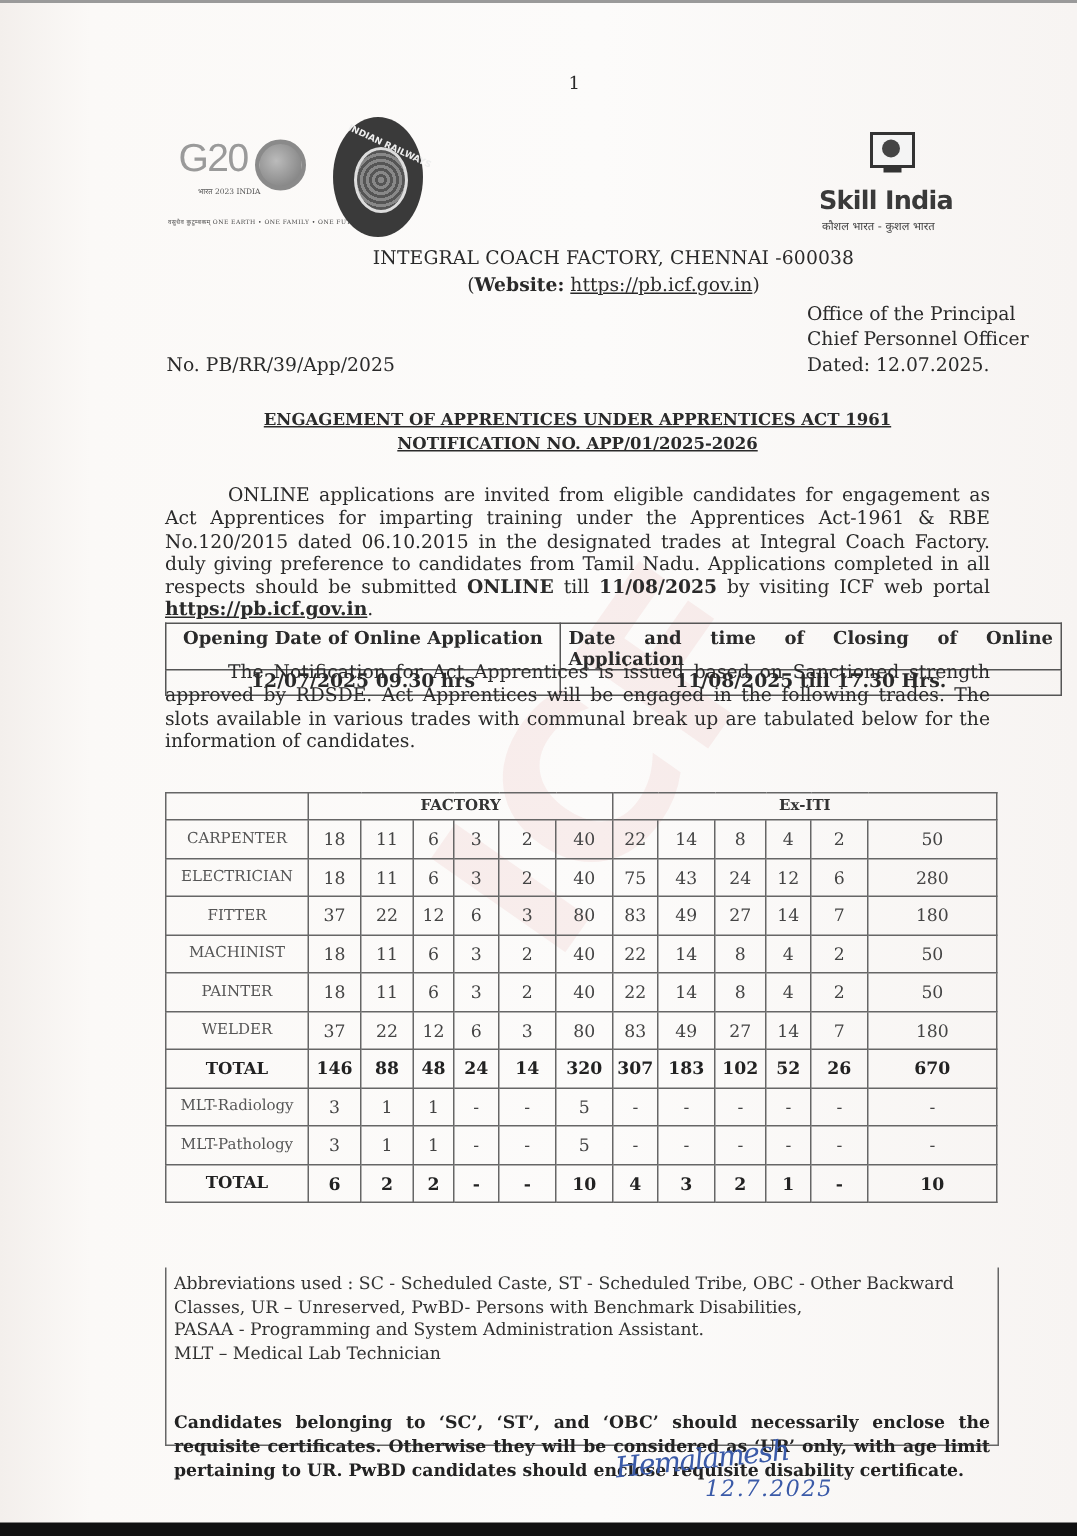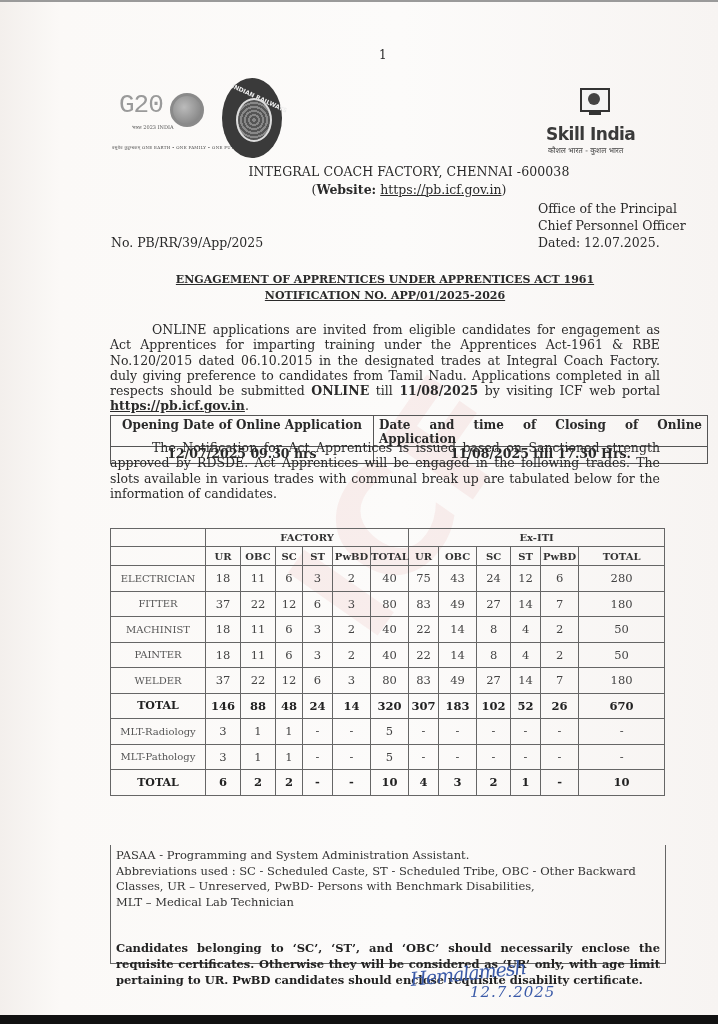--- a/index.html
+++ b/index.html
@@ -13,21 +13,21 @@
   .page {
     position: absolute; left: 0; top: 0; width: 718px; height: 1015px;
     background: linear-gradient(90deg, #f3efec 0px, #fbf9f7 60px, #fcfbfa 400px, #f7f4f2 718px);
   }
   .bottom-bar { position: absolute; left: 0; top: 1015px; width: 718px; height: 9px; background: #111; }
   .topline { position: absolute; left: 0; top: 0; width: 718px; height: 2px; background: #9a9a9a; }
   .page-num { position: absolute; left: 379px; top: 48px; font-size: 12px; }
 
   
   .g20 { position: absolute; left: 112px; top: 90px; width: 100px; height: 72px; }
-  .g20-text { position: absolute; left: 7px; top: 0; font-family: Liberation Mono, monospace; font-size: 26px; color: #9a9a9a; letter-spacing: -1px; }
+  .g20-text { position: absolute; left: 7px; top: 0; font-family: Liberation Sans, sans-serif; font-size: 26px; color: #9a9a9a; letter-spacing: -1px; }
   .g20-globe { position: absolute; left: 58px; top: 3px; width: 28px; height: 28px; border-radius: 50%; border: 3px solid #8a8a8a; background: radial-gradient(circle at 40% 40%, #bbb, #777); }
   .g20-sub { position: absolute; left: 20px; top: 34px; font-size: 5px; color: #555; }
   .g20-motto { position: absolute; left: 0; top: 55px; font-size: 4px; color: #444; white-space: nowrap; letter-spacing: 0.3px; }
   .ir-logo { position: absolute; left: 222px; top: 78px; width: 60px; height: 80px; border-radius: 50%; background: radial-gradient(ellipse at center, #777 0 25%, #3a3a3a 26% 100%); }
   .ir-inner { position: absolute; left: 14px; top: 20px; width: 32px; height: 40px; border-radius: 50%; border: 2px solid #ddd; background: repeating-radial-gradient(circle, #888 0 2px, #555 2px 4px); }
   .ir-text { position: absolute; left: 12px; top: 4px; font-family: "DejaVu Sans", sans-serif; font-size: 6px; font-weight: bold; color: #eee; transform: rotate(25deg); transform-origin: left top; white-space: nowrap; }
   .skill-logo { position: absolute; left: 546px; top: 86px; width: 110px; height: 70px; }
   .skill-mon { position: absolute; left: 34px; top: 2px; width: 26px; height: 20px; border: 2px solid #333; background: #f4f4f4; }
   .skill-mon::after { content: ""; position: absolute; left: 6px; top: 3px; width: 12px; height: 12px; border-radius: 50%; background: #444; }
   .skill-stand { position: absolute; left: 43px; top: 26px; width: 12px; height: 3px; background: #333; }
@@ -156,37 +156,37 @@
         <col style="width:30px">
         <col style="width:38px">
         <col style="width:86px">
     </colgroup>
     <thead>
       <tr class="h1">
         <th></th>
         <th colspan="6">FACTORY</th>
         <th colspan="6">Ex-ITI</th>
       </tr>
-      <tr class="h2" id="col-header-row">
-        <th></th>
-      <th>UR</th>
-          <th>OBC</th>
-          <th>SC</th>
-          <th>ST</th>
-          <th>PwBD</th>
-          <th>TOTAL</th>
-          <th>UR</th>
-          <th>OBC</th>
-          <th>SC</th>
-          <th>ST</th>
-          <th>PwBD</th>
-          <th>TOTAL</th>
-        </tr>
     </thead>
     <tbody id="slots-body">
+        <tr class="r">
+          <td class="lab">CARPENTER</td>
+          <td>18</td>
+          <td>11</td>
+          <td>6</td>
+          <td>3</td>
+          <td>2</td>
+          <td>40</td>
+          <td>22</td>
+          <td>14</td>
+          <td>8</td>
+          <td>4</td>
+          <td>2</td>
+          <td>50</td>
+        </tr>
         <tr class="r">
           <td class="lab">ELECTRICIAN</td>
           <td>18</td>
           <td>11</td>
           <td>6</td>
           <td>3</td>
           <td>2</td>
           <td>40</td>
           <td>75</td>
           <td>43</td>
@@ -312,22 +312,22 @@
           <td>3</td>
           <td>2</td>
           <td>1</td>
           <td>-</td>
           <td>10</td>
         </tr>
       </tbody>
   </table>
 
   <div class="abbr">
+    <div>Abbreviations used : SC - Scheduled Caste, ST - Scheduled Tribe, OBC - Other Backward Classes, UR – Unreserved, PwBD- Persons with Benchmark Disabilities,</div>
     <div>PASAA - Programming and System Administration Assistant.</div>
-    <div>Abbreviations used : SC - Scheduled Caste, ST - Scheduled Tribe, OBC - Other Backward Classes, UR – Unreserved, PwBD- Persons with Benchmark Disabilities,</div>
     <div>MLT – Medical Lab Technician</div>
     <div class="bold">Candidates belonging to ‘SC’, ‘ST’, and ‘OBC’ should necessarily enclose the requisite certificates.  Otherwise they will be considered as ‘UR’ only, with age limit pertaining to UR. PwBD candidates should enclose requisite disability certificate.</div>
   </div>
 
   <div class="sig">
     <div class="sig-name">Hemalamesh</div>
     <div class="sig-date">12.7.2025</div>
   </div>
 </div>
 <div class="bottom-bar"></div>

